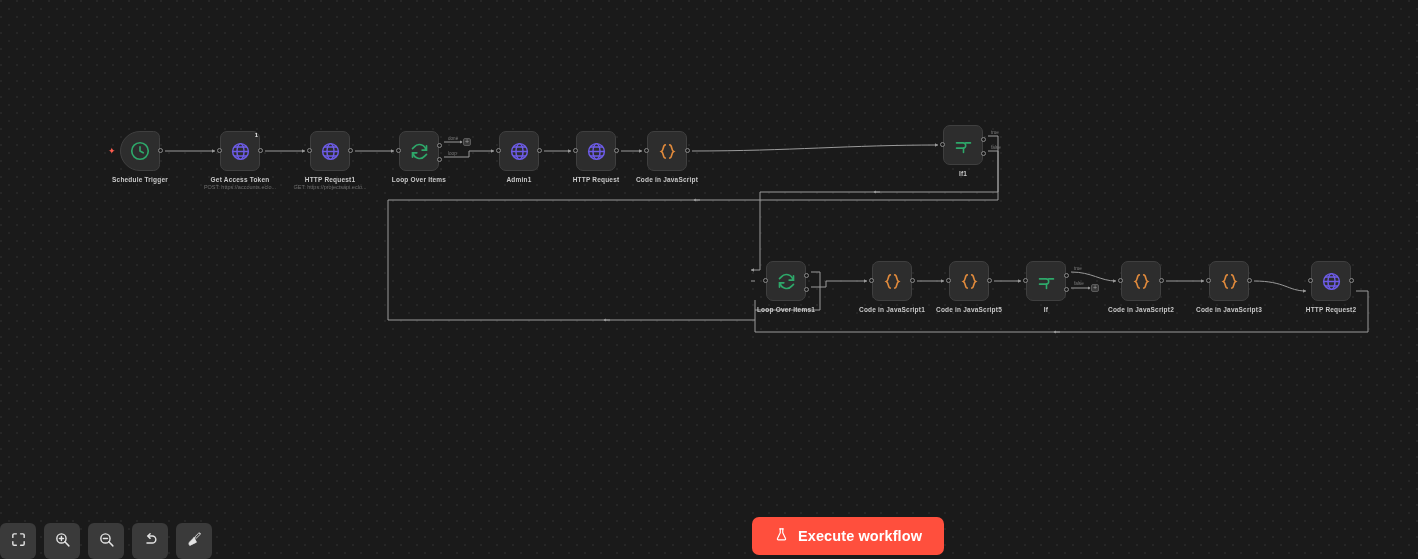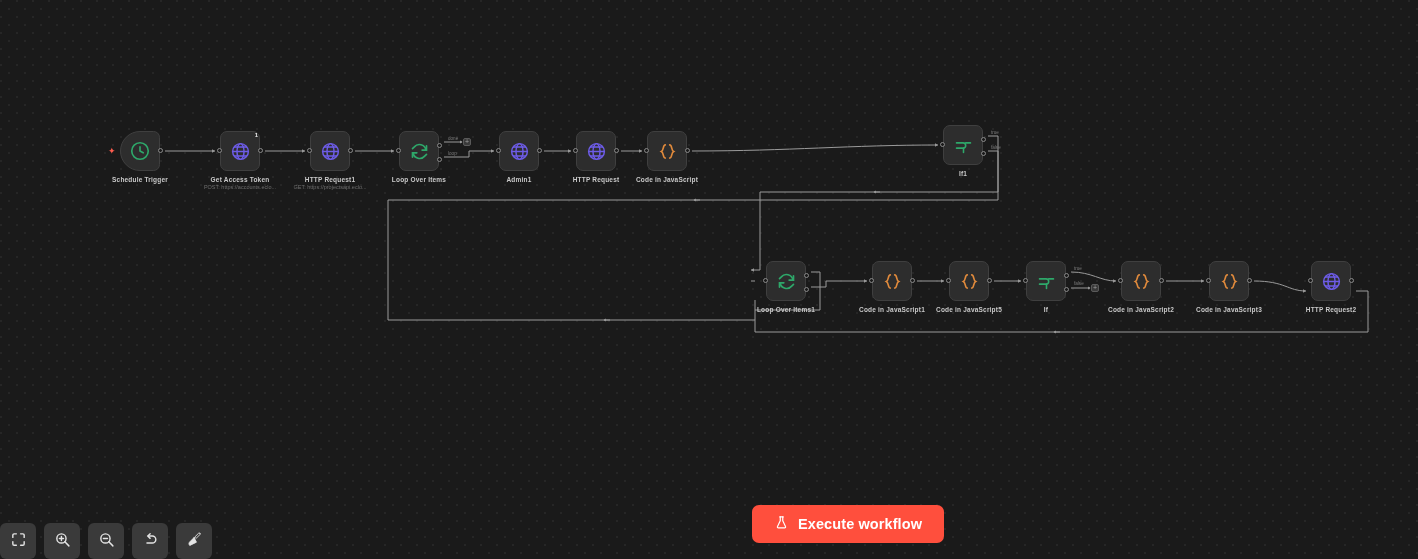--- a/index.html
+++ b/index.html
@@ -127,21 +127,21 @@
     border-radius:6px;
     display:flex; align-items:center; justify-content:center;
     cursor:pointer;
     color:#e4e4e4;
   }
   .tool-btn:first-child { border-radius:6px; }
 
   
   #execute-wrap {
     position:absolute;
-    left:752px; bottom:16px;
+    left:752px; bottom:4px;
   }
   #execute-btn {
     display:flex; align-items:center; gap:9px;
     height:38px;
     padding:0 22px;
     background:#ff4f3d;
     color:#ffffff;
     border:none;
     border-radius:7px;
     font-size:14.5px;

